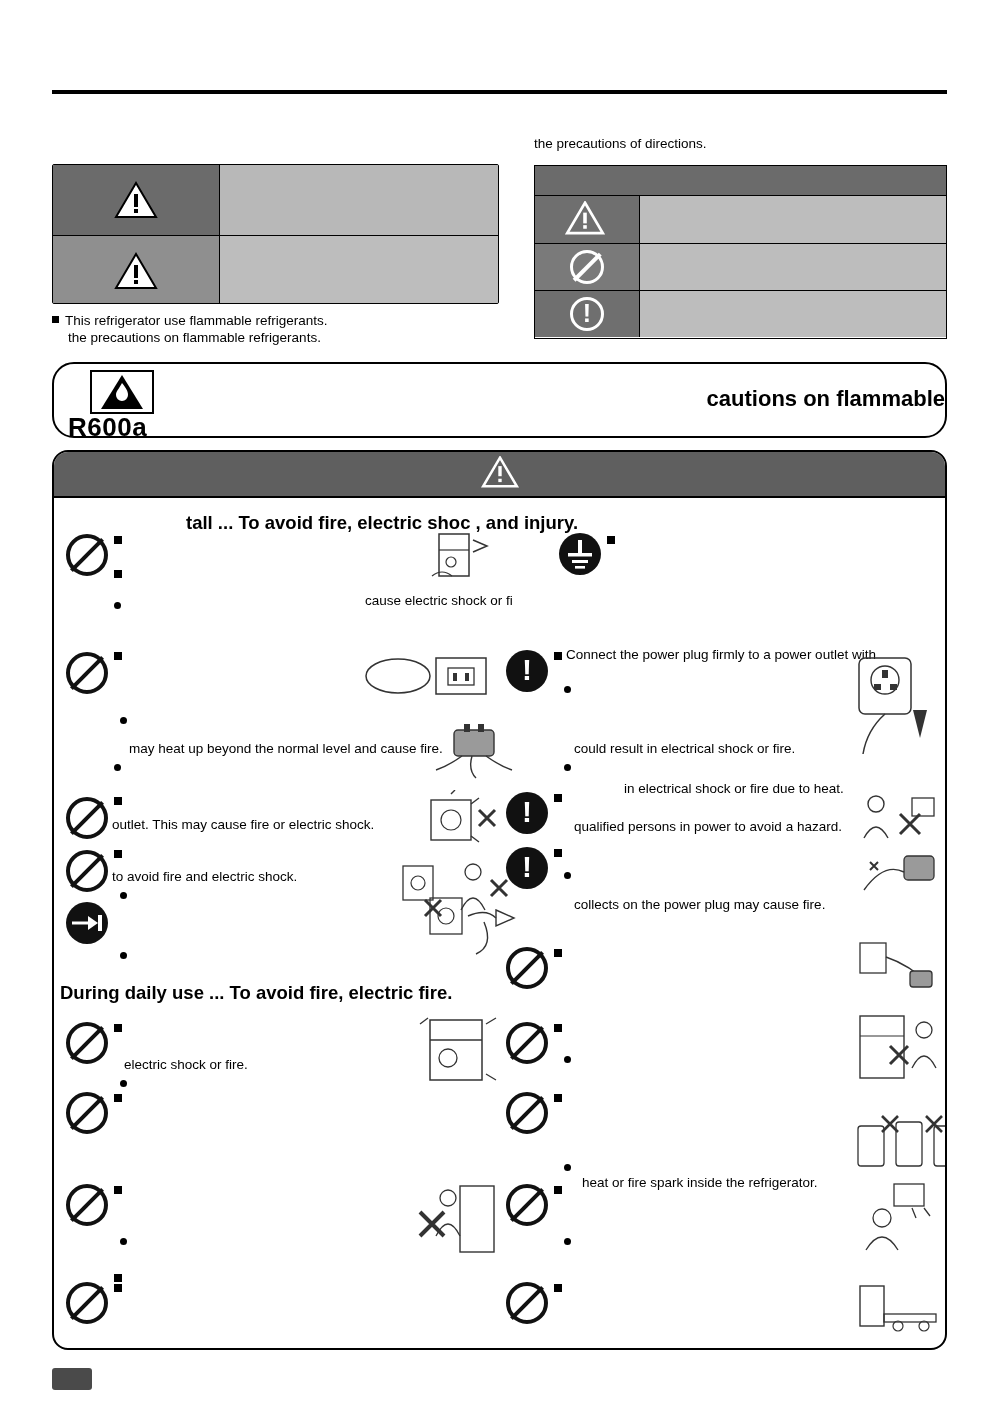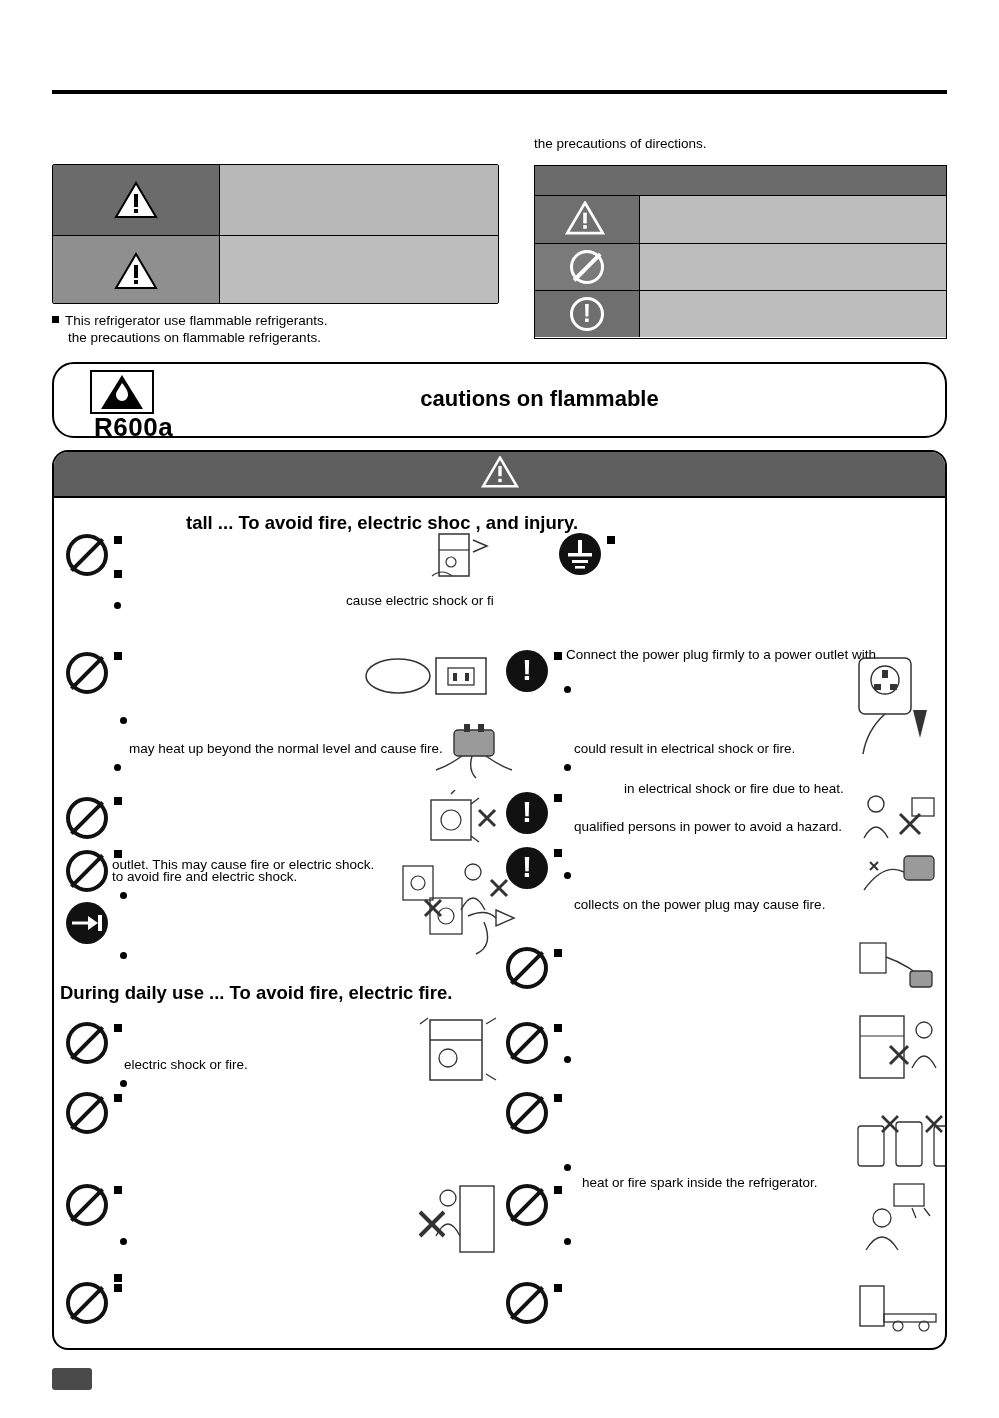--- a/index.html
+++ b/index.html
@@ -97,25 +97,25 @@
     position: absolute; left: 52px; top: 362px; width: 895px; height: 76px;
     border: 2px solid #000; border-radius: 22px; background: #fff;
   }
   .r600-flame-box {
     position:absolute; left: 36px; top: 6px; width: 64px; height: 44px;
     border: 2px solid #000;
     display:flex; align-items:center; justify-content:center;
   }
   .r600-flame-box .tri2 { width: 46px; height: 38px; position: relative;}
   .r600-label {
-    position:absolute; left: 40px; top: 48px; font-size: 26px; font-weight: bold;
+    position:absolute; left: 14px; top: 48px; font-size: 26px; font-weight: bold;
     letter-spacing: 0.5px;
   }
   .r600-caption {
-    position:absolute; left: 0; right: 0; top: 22px; text-align:center;
+    position:absolute; left: 0; right: 0; top: 22px; text-align:right;
     font-size: 22px; font-weight: bold;
     padding-left: 80px;
   }
 
   
   .warn-panel {
     position: absolute; left: 52px; top: 450px; width: 895px; height: 900px;
     border: 2px solid #000; border-radius: 16px; background: #fff; overflow: hidden;
   }
   .warn-panel .banner {
@@ -263,21 +263,21 @@
     </div>
 
     <div class="section-title sec1">tall ... To avoid fire, electric shoc  , and injury.</div>
 
     <div class="pi" style="left:12px; top:82px;">
         <div class="ring"></div>
       </div>
     <div class="bullet-sq" style="left:60px; top:84px;"></div>
     <div class="bullet-sq" style="left:60px; top:118px;"></div>
     <div class="bullet-dot" style="left:60px; top:150px;"></div>
-    <div class="txt" style="left:292px; top:140px;">cause electric shock or fi</div>
+    <div class="txt" style="left:311px; top:140px;">cause electric shock or fi</div>
 
     <div class="sketch" style="left:375px; top:78px;">
       <svg width="66" height="52" viewBox="0 0 66 52">
         <rect x="10" y="4" width="30" height="42" fill="none" stroke="#333" stroke-width="1.5"></rect>
         <line x1="10" y1="20" x2="40" y2="20" stroke="#333" stroke-width="1.2"></line>
         <path d="M44 10 l14 6 l-14 6" fill="none" stroke="#333" stroke-width="1.5"></path>
         <circle cx="22" cy="32" r="5" fill="none" stroke="#333" stroke-width="1.2"></circle>
         <path d="M3 46 q10 -8 20 0" fill="none" stroke="#333" stroke-width="1.2"></path>
       </svg>
     </div>
@@ -342,21 +342,21 @@
         <rect x="41" y="32" width="7" height="6" fill="#333"></rect>
         <path d="M36 62 q-18 16 -22 40" fill="none" stroke="#333" stroke-width="1.5"></path>
         <polygon points="64,58 78,58 71,86" fill="#333"></polygon>
       </svg>
     </div>
 
     <div class="pi" style="left:12px; top:345px;">
         <div class="ring"></div>
       </div>
     <div class="bullet-sq" style="left:60px; top:345px;"></div>
-    <div class="txt" style="left:58px; top:364px;margin-top:40px;">outlet. This may cause fire or electric shock.</div>
+    <div class="txt" style="left:58px; top:364px;">outlet. This may cause fire or electric shock.</div>
 
     <div class="sketch" style="left:363px; top:338px;">
       <svg width="110" height="64" viewBox="0 0 110 64">
         <rect x="14" y="10" width="40" height="40" fill="none" stroke="#333" stroke-width="1.4"></rect>
         <circle cx="34" cy="30" r="10" fill="none" stroke="#333" stroke-width="1.2"></circle>
         <path d="M34 4 l4 -4 M54 14 l8 -6 M54 46 l8 6" stroke="#333" stroke-width="1.4" fill="none"></path>
         <path d="M62 20 l16 16 M78 20 l-16 16" stroke="#333" stroke-width="3"></path>
       </svg>
     </div>
 

